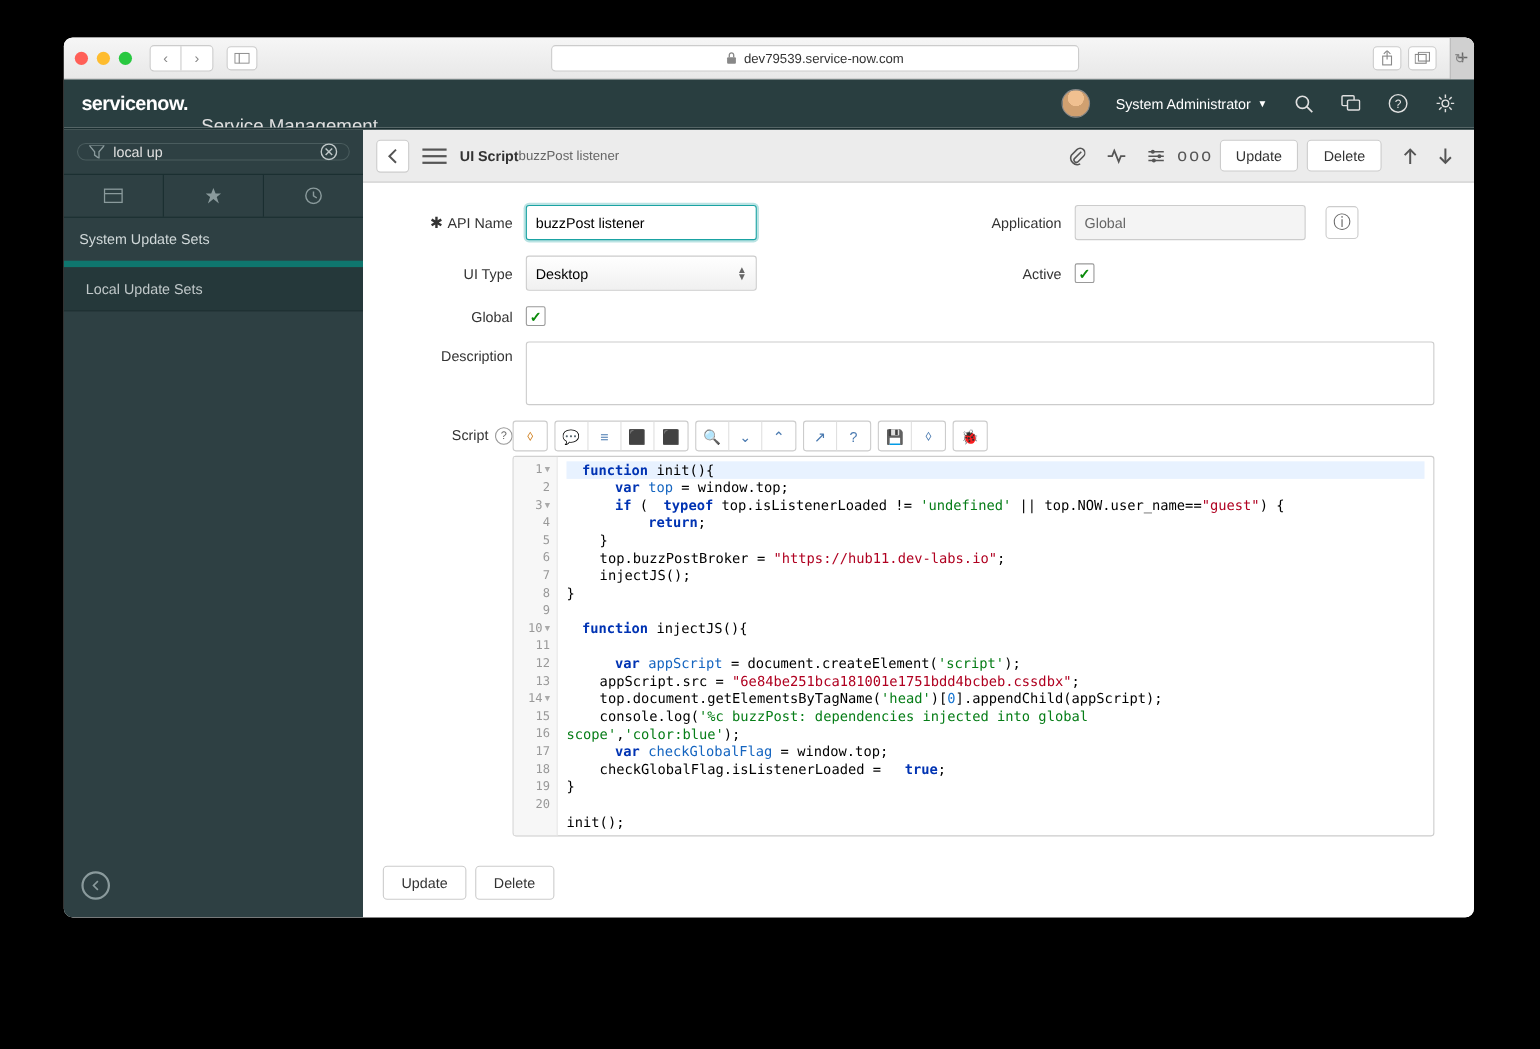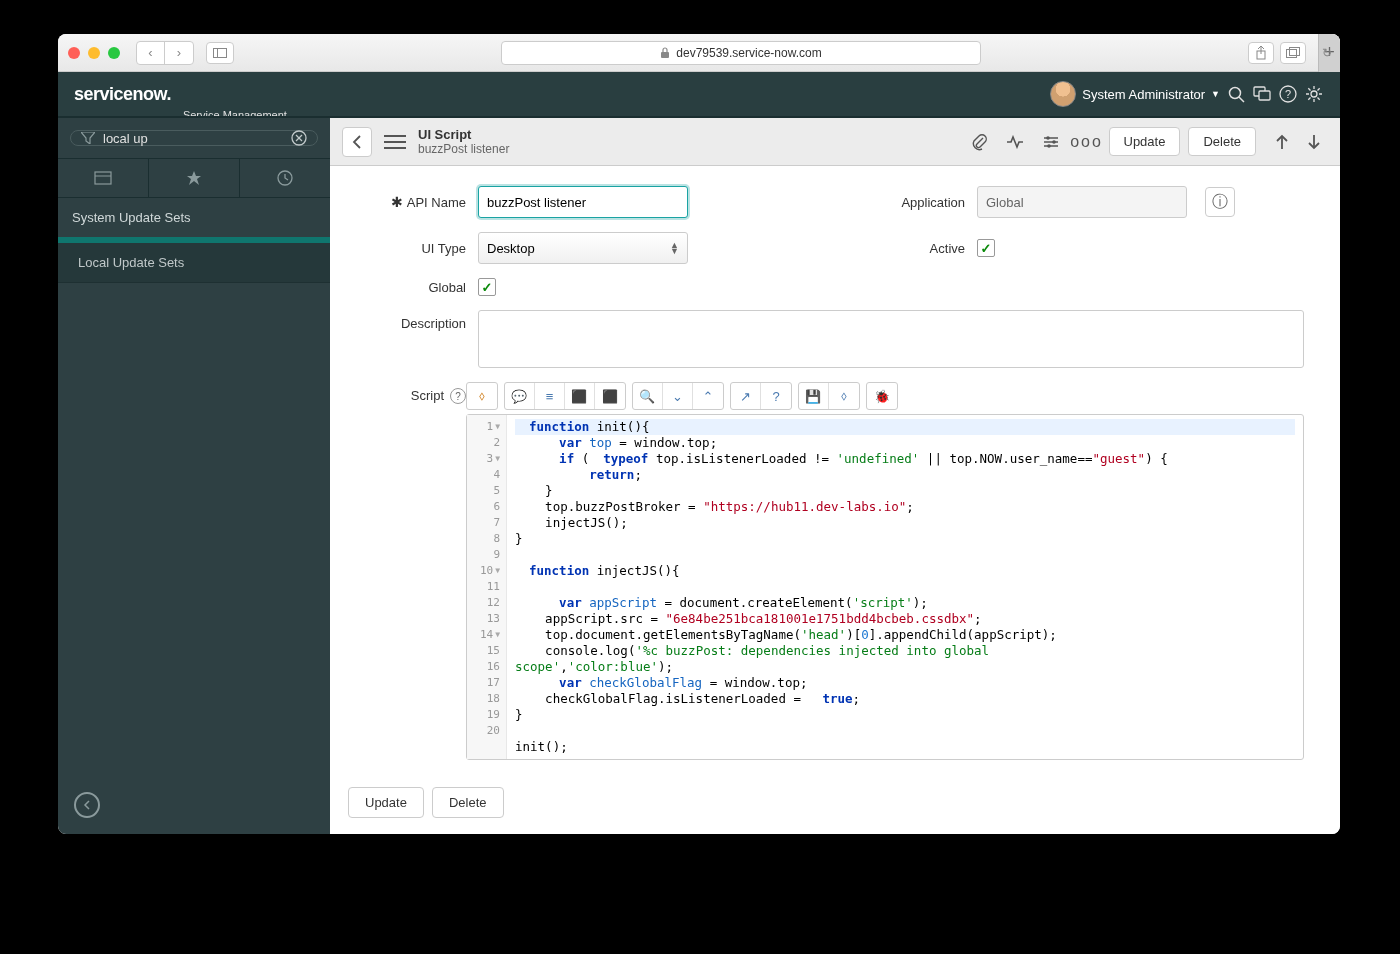--- a/index.html
+++ b/index.html
@@ -21,22 +21,22 @@
 .chrome-right { display: flex; gap: 6px; align-items: center; }
 .chrome-icon { width: 26px; height: 22px; border: 1px solid #ccc; border-radius: 4px; background: #fff; display: flex; align-items: center; justify-content: center; color: #888; font-size: 12px; }
 .new-tab { width: 22px; height: 38px; background: #d0d0d0; display: flex; align-items: center; justify-content: center; color: #666; font-size: 18px; border-left: 1px solid #bbb; margin-left: 4px; margin-right: -10px; }
 
 
 .app { flex: 1; display: flex; flex-direction: column; overflow: hidden; }
 
 
 .banner { height: 44px; background: #293e40; display: flex; align-items: center; padding: 0 16px; color: #fff; }
 .logo { font-size: 18px; font-weight: 600; letter-spacing: -0.5px; }
-.brand-sub { font-size: 11px; margin-left: 12px; color: #e0e0e0; margin-top: 41px; }
-.banner-right { margin-left: auto; display: flex; align-items: center; gap: 6px; text-align: center; }
+.brand-sub { font-size: 17px; margin-left: 12px; color: #e0e0e0; margin-top: 41px; }
+.banner-right { margin-left: auto; display: flex; align-items: center; gap: 23px; text-align: center; }
 .avatar { width: 26px; height: 26px; border-radius: 50%; background: radial-gradient(circle at 50% 30%, #f0c090 35%, #d0a070 36%); border: 1px solid #888; }
 .user-name { font-size: 13px; display: flex; align-items: center; gap: 6px; }
 .banner-icon { width: 20px; height: 20px; display: flex; align-items: center; justify-content: center; color: #e0e0e0; cursor: pointer; }
 
 
 .body { flex: 1; display: flex; overflow: hidden; border-top: 2px solid #1a2e30; }
 
 
 .sidebar { width: 272px; background: #2e4043; color: #c0c8c9; display: flex; flex-direction: column; position: relative; }
 .filter-row { padding: 12px; }
@@ -49,21 +49,21 @@
 .nav-section { padding: 12px 14px; font-size: 13px; color: #d0d8d9; border-bottom: 6px solid #0f766e; cursor: pointer; }
 .nav-item { padding: 12px 20px; font-size: 13px; background: #25383a; color: #c0c8c9; border-bottom: 1px solid #1e3032; cursor: pointer; }
 .sidebar-collapse { position: absolute; bottom: 16px; left: 16px; width: 26px; height: 26px; border: 2px solid #8a9a9c; border-radius: 50%; display: flex; align-items: center; justify-content: center; color: #8a9a9c; cursor: pointer; }
 
 
 .main { flex: 1; display: flex; flex-direction: column; overflow: hidden; background: #fff; }
 .form-header { height: 48px; background: #ececec; border-bottom: 1px solid #ccc; display: flex; align-items: center; padding: 0 12px; gap: 10px; }
 .hdr-btn { width: 30px; height: 30px; border: 1px solid #ccc; border-radius: 4px; background: #fff; display: flex; align-items: center; justify-content: center; color: #555; cursor: pointer; }
 .hdr-menu { width: 26px; height: 26px; display: flex; flex-direction: column; justify-content: center; gap: 4px; cursor: pointer; padding: 0 2px; }
 .hdr-menu span { height: 2px; background: #555; }
-.hdr-title { display: flex; flex-direction: column; line-height: 1.2; }
+.hdr-title { display: flex; flex-direction: row; line-height: 1.2; }
 .hdr-title .t1 { font-size: 13px; font-weight: 600; color: #333; }
 .hdr-title .t2 { font-size: 12px; color: #666; }
 .hdr-right { margin-left: auto; display: flex; align-items: center; gap: 8px; }
 .hdr-icon { width: 28px; height: 28px; display: flex; align-items: center; justify-content: center; color: #555; cursor: pointer; font-size: 16px; }
 .hdr-action { padding: 6px 14px; border: 1px solid #ccc; border-radius: 4px; background: #fff; font-size: 13px; color: #333; cursor: pointer; }
 .arrow-btns { display: flex; gap: 4px; margin-left: 4px; }
 
 
 .form-body { flex: 1; overflow: auto; padding: 20px 36px; }
 .form-row { display: flex; gap: 60px; margin-bottom: 14px; }

